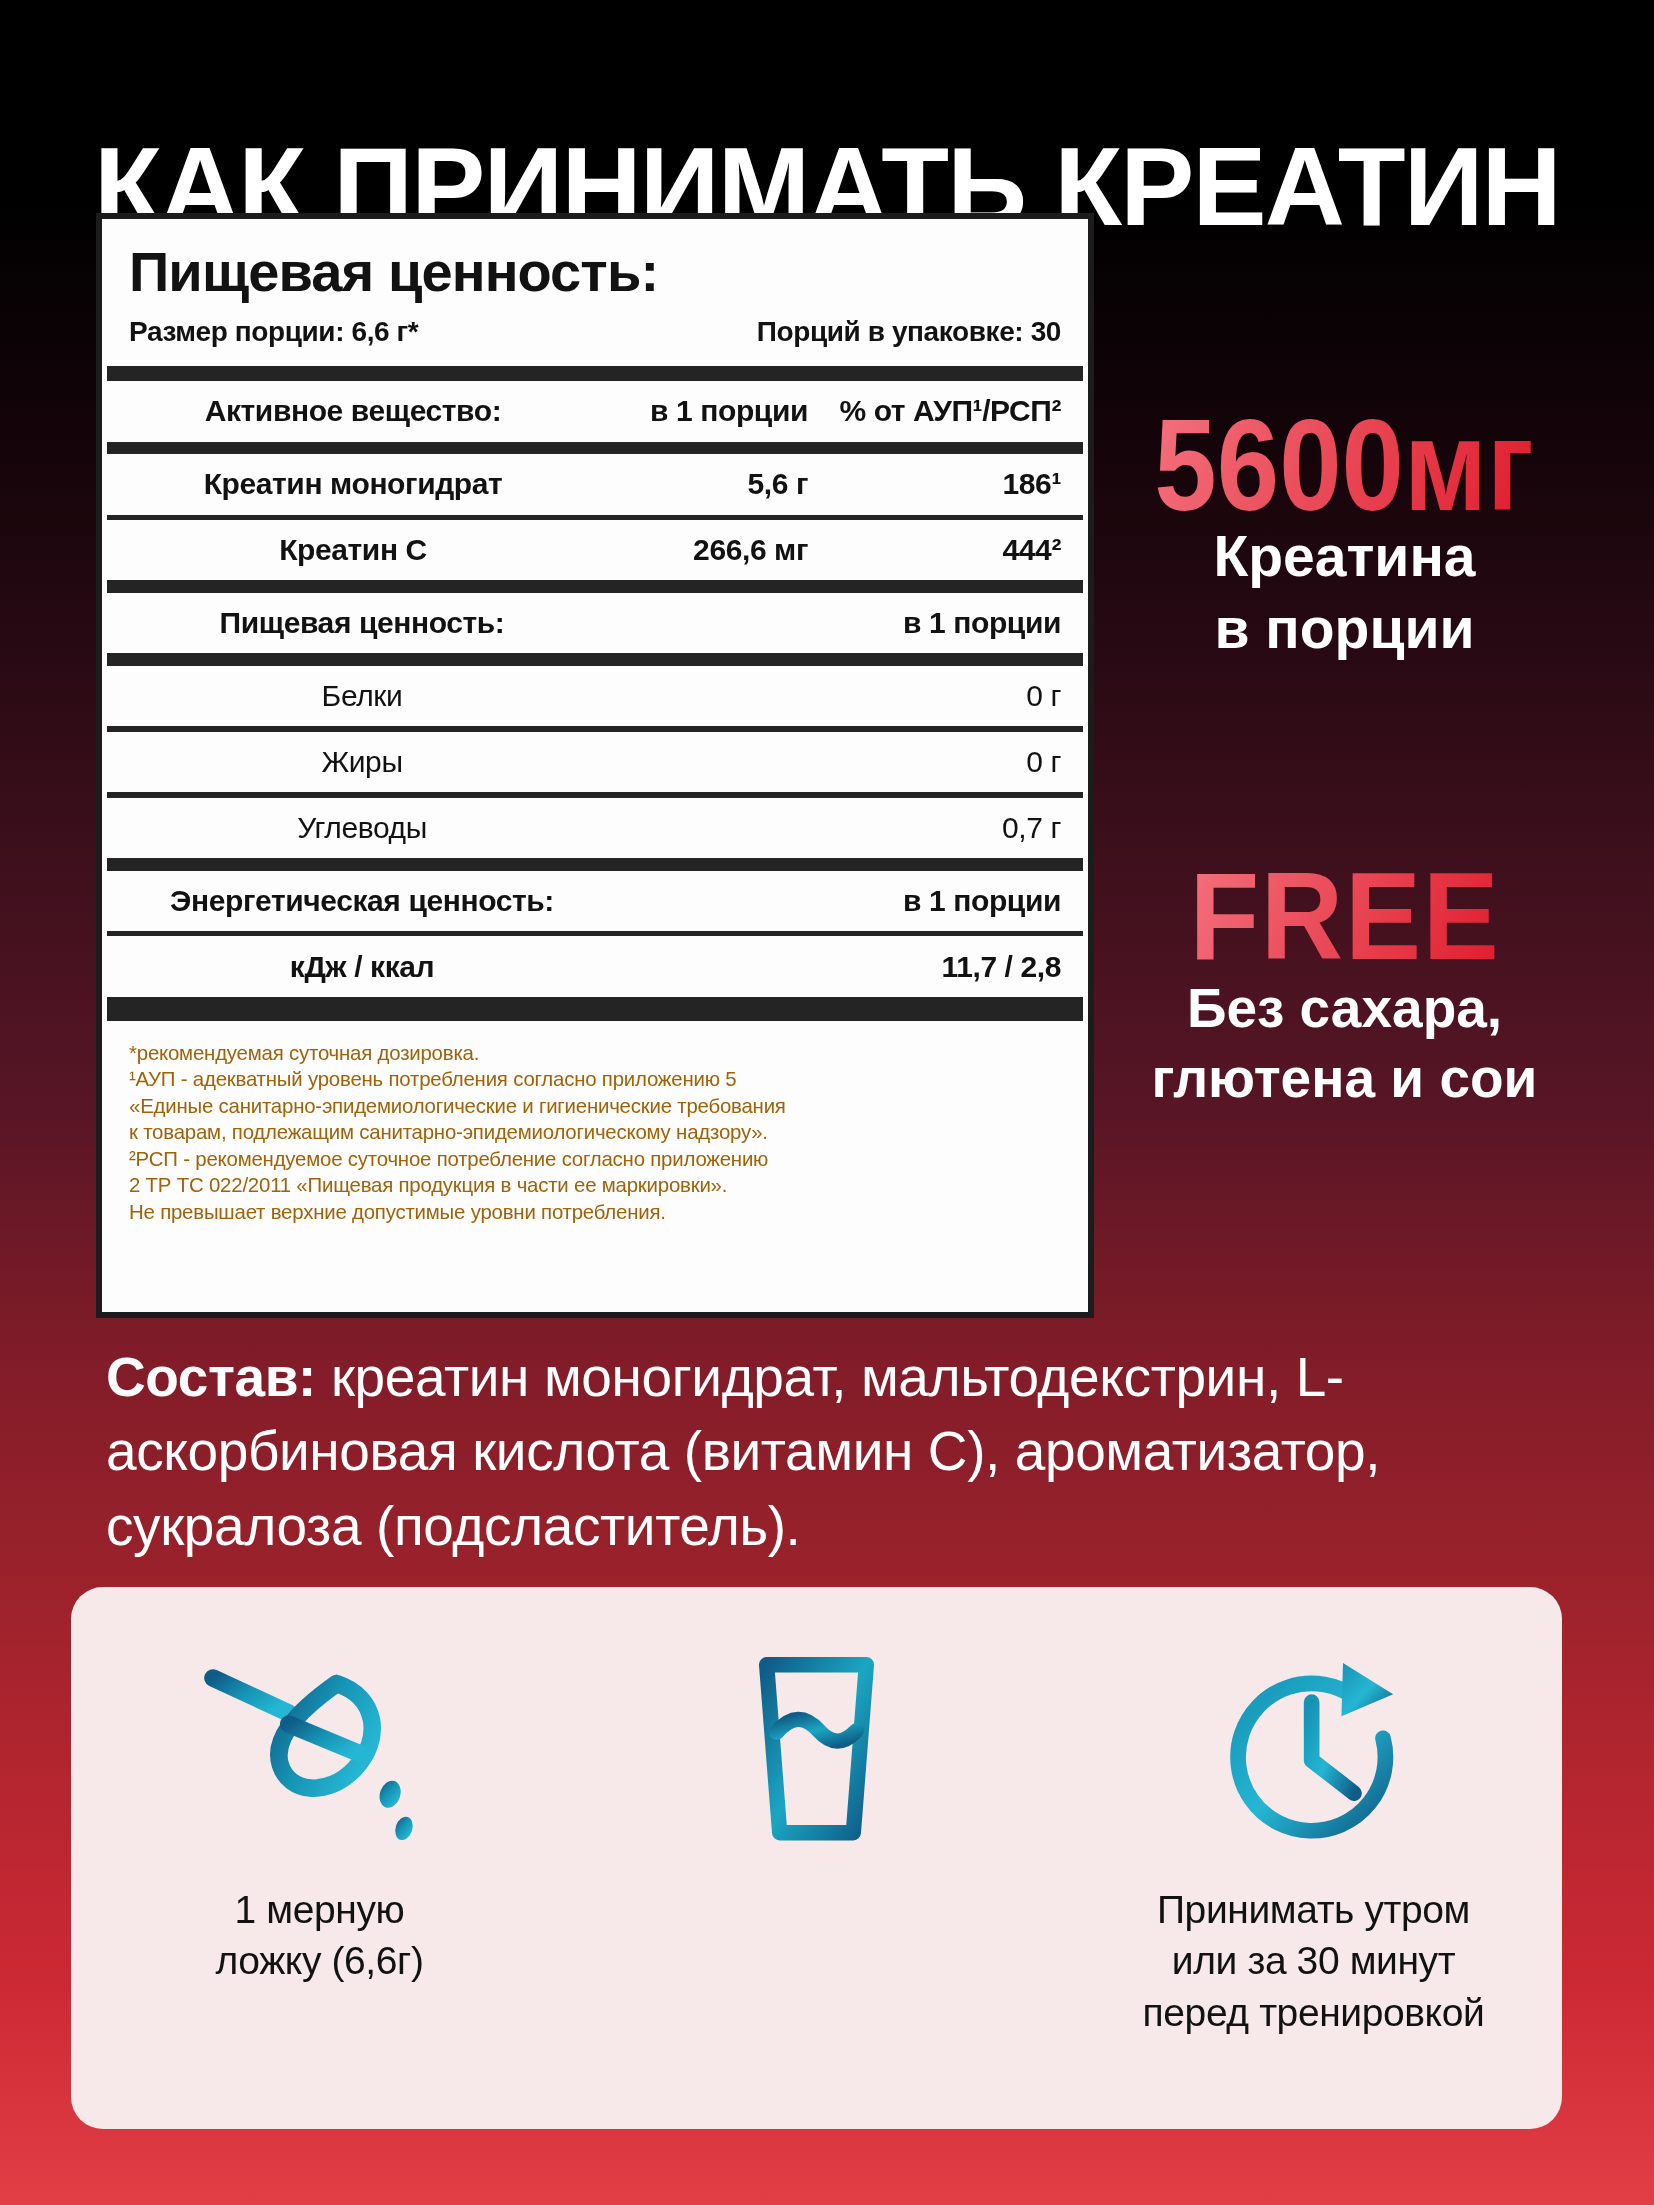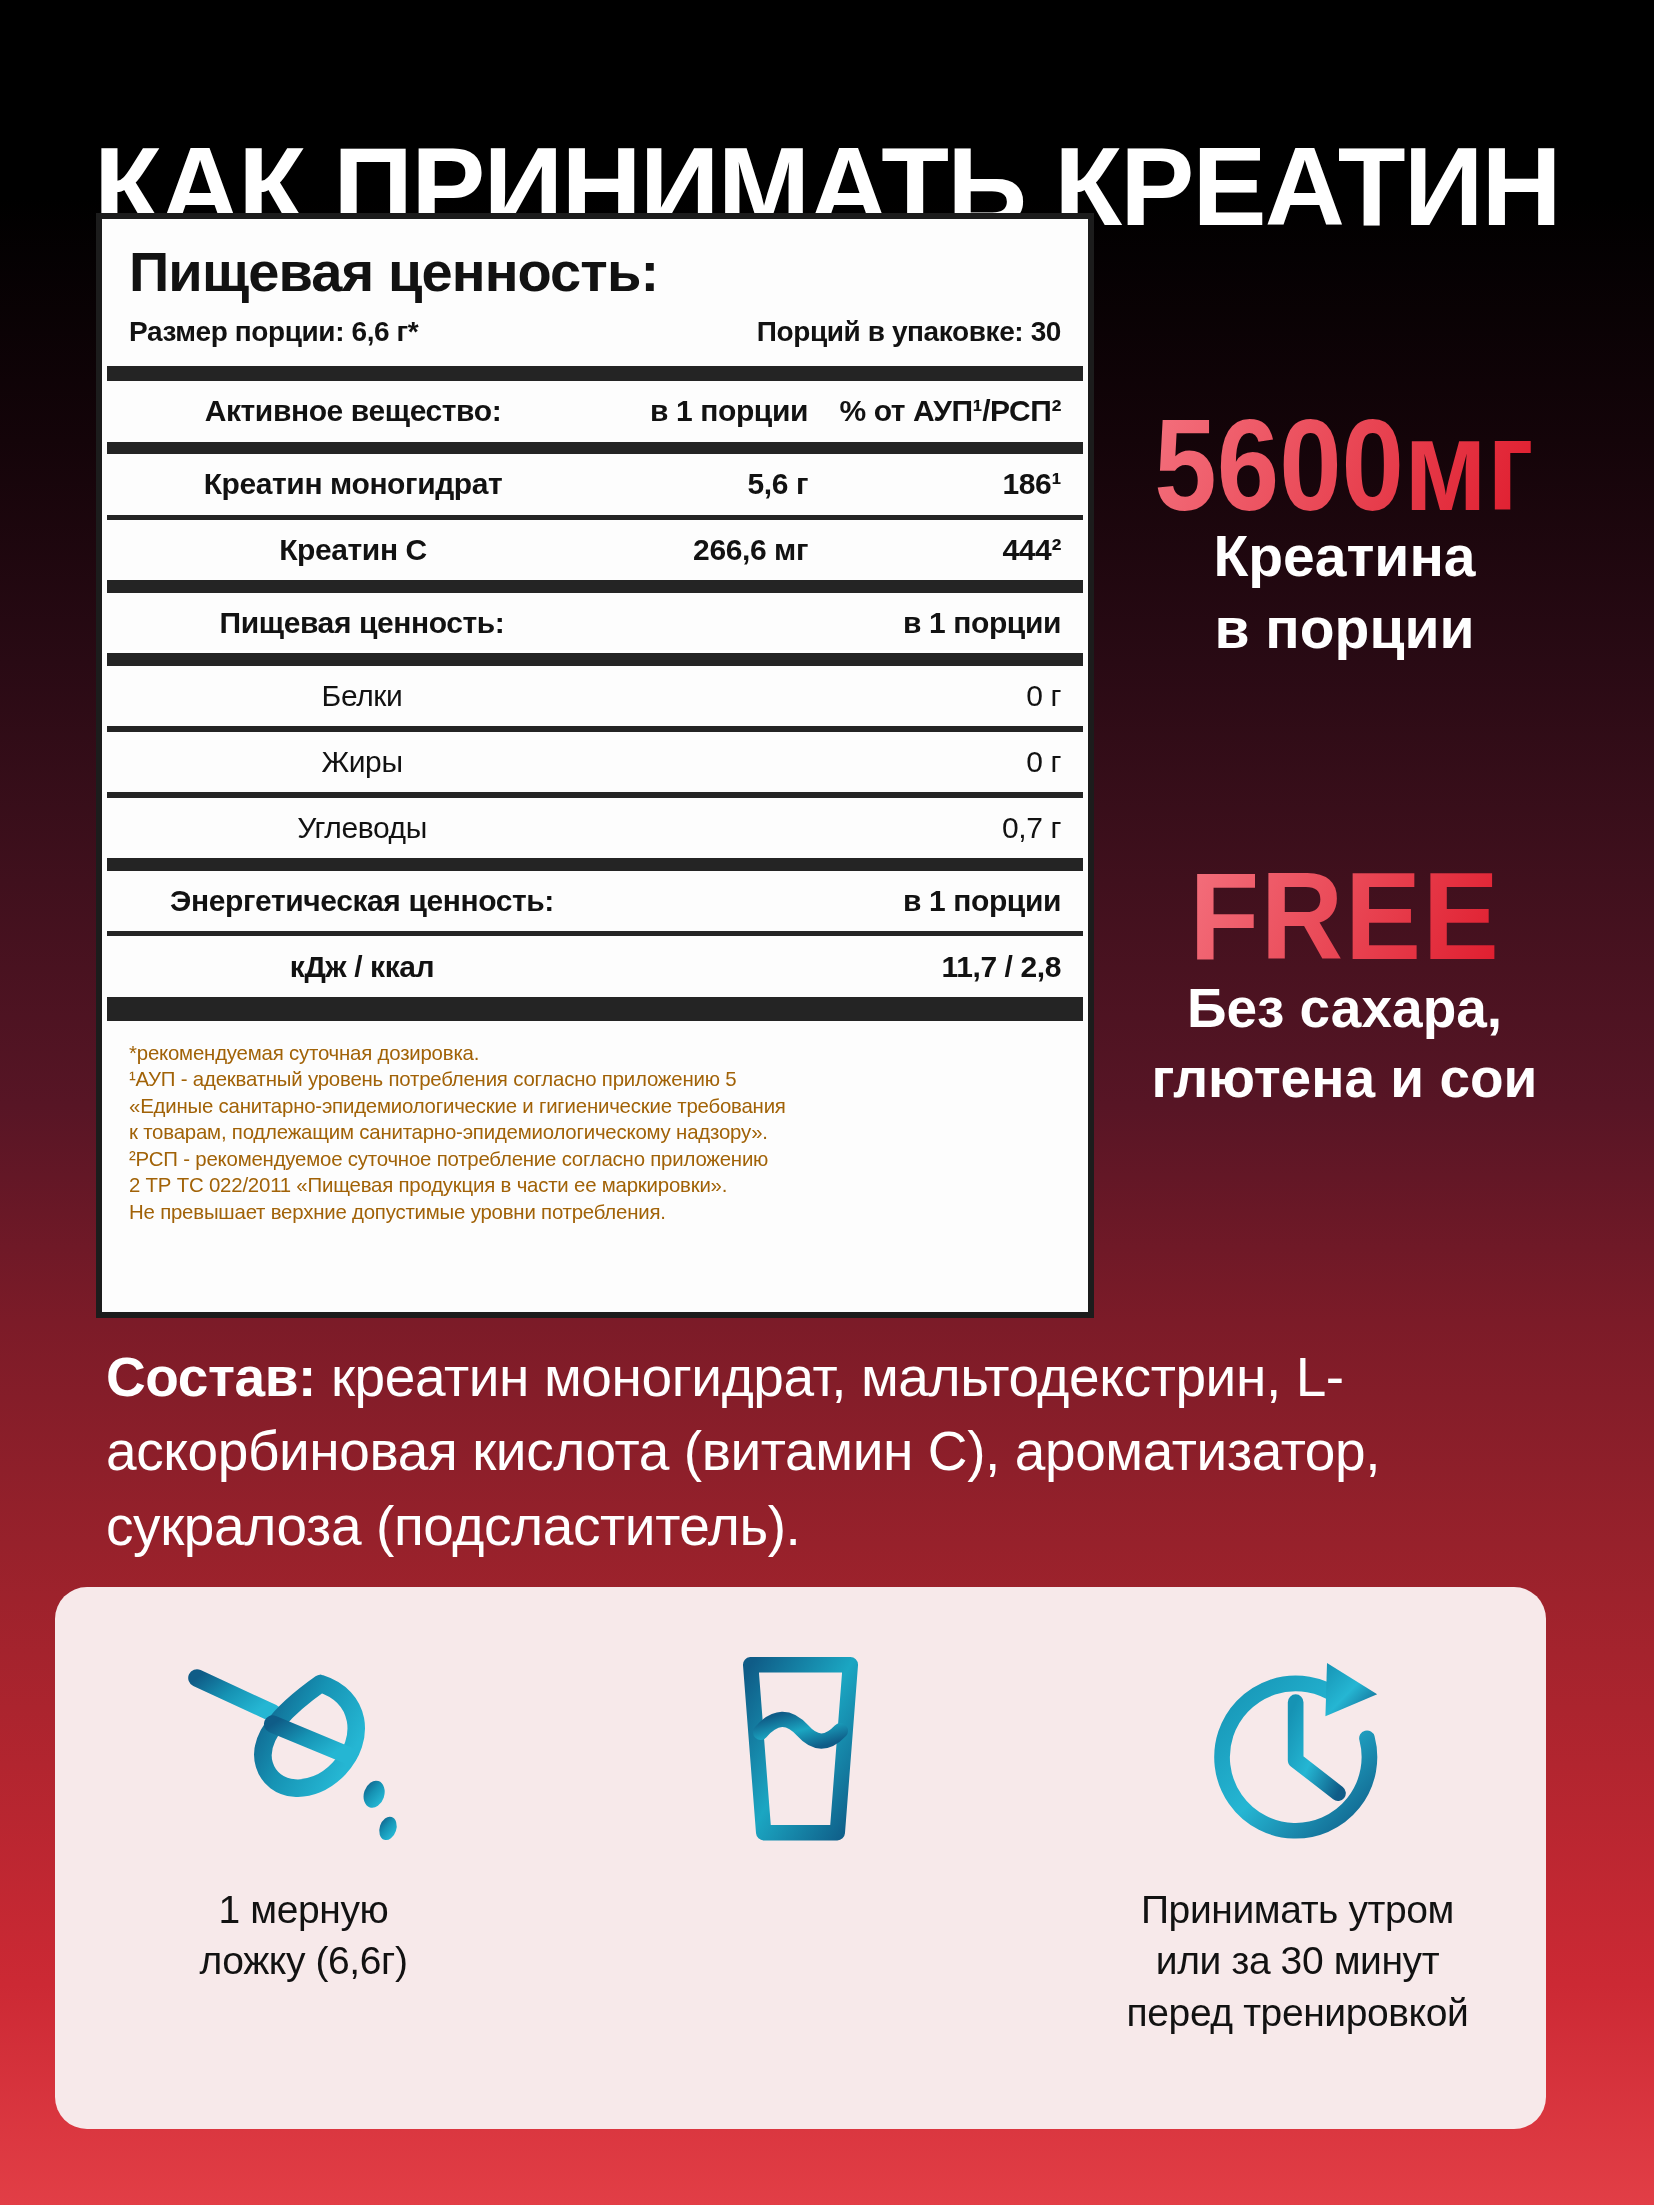--- a/index.html
+++ b/index.html
@@ -52,21 +52,21 @@
   .free .grad-text{transform:scaleX(0.92);transform-origin:center;letter-spacing:1.8px;}
   .free-cap{top:974px;font-size:55px;font-weight:bold;line-height:1.27;white-space:pre-line;}
   
   .composition{
     position:absolute;left:102px;top:1336px;width:1405px;margin:4px;
     font-size:55px;line-height:1.35;color:#ffffff;letter-spacing:-0.4px;
   }
   .composition .lbl{font-weight:bold;}
   
   .steps{
-    position:absolute;left:55px;top:1587px;width:1491px;height:542px;
+    position:absolute;left:71px;top:1587px;width:1491px;height:542px;
     box-sizing:border-box;background:#f7e9ea;border-radius:32px;
     display:grid;grid-template-columns:1fr 1fr 1fr;padding-top:67px;
   }
   .step{display:flex;flex-direction:column;align-items:center;}
   .icon-box{height:191px;display:flex;align-items:center;justify-content:center;margin-bottom:39px;}
   .caption{font-size:39px;line-height:1.32;text-align:center;color:#121212;
     white-space:pre-line;letter-spacing:-0.4px;}
   svg{display:block;}
 </style>
 </head>

